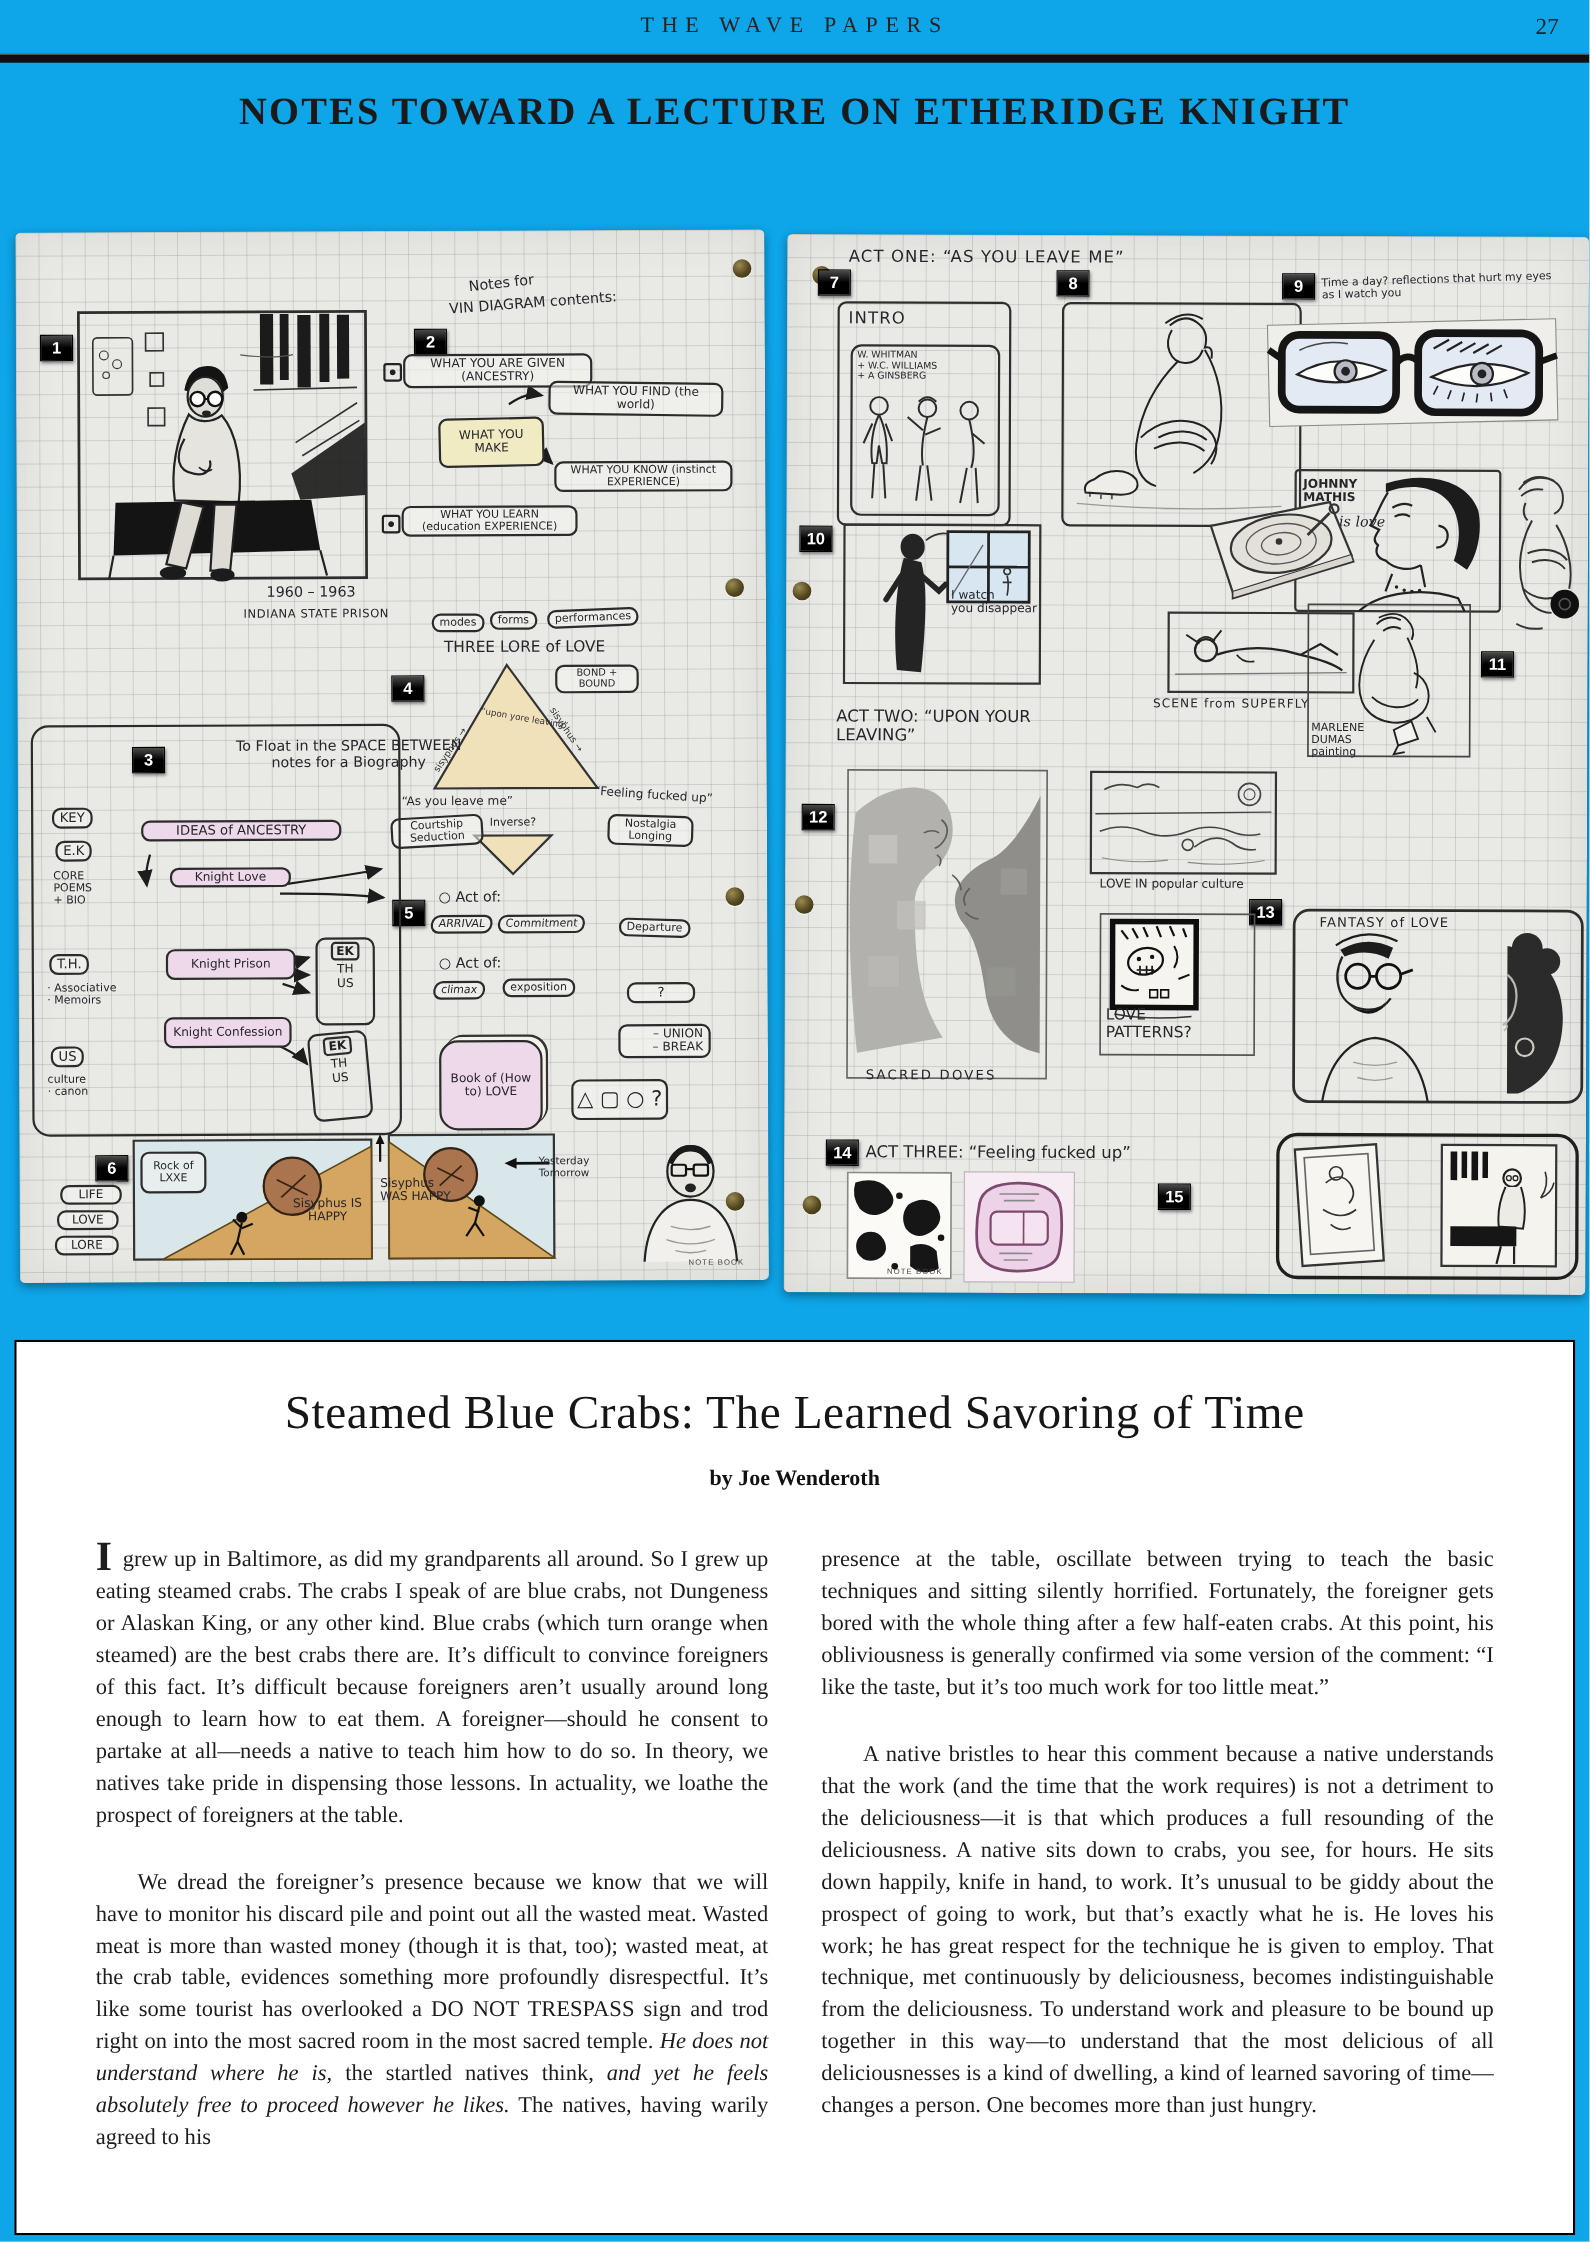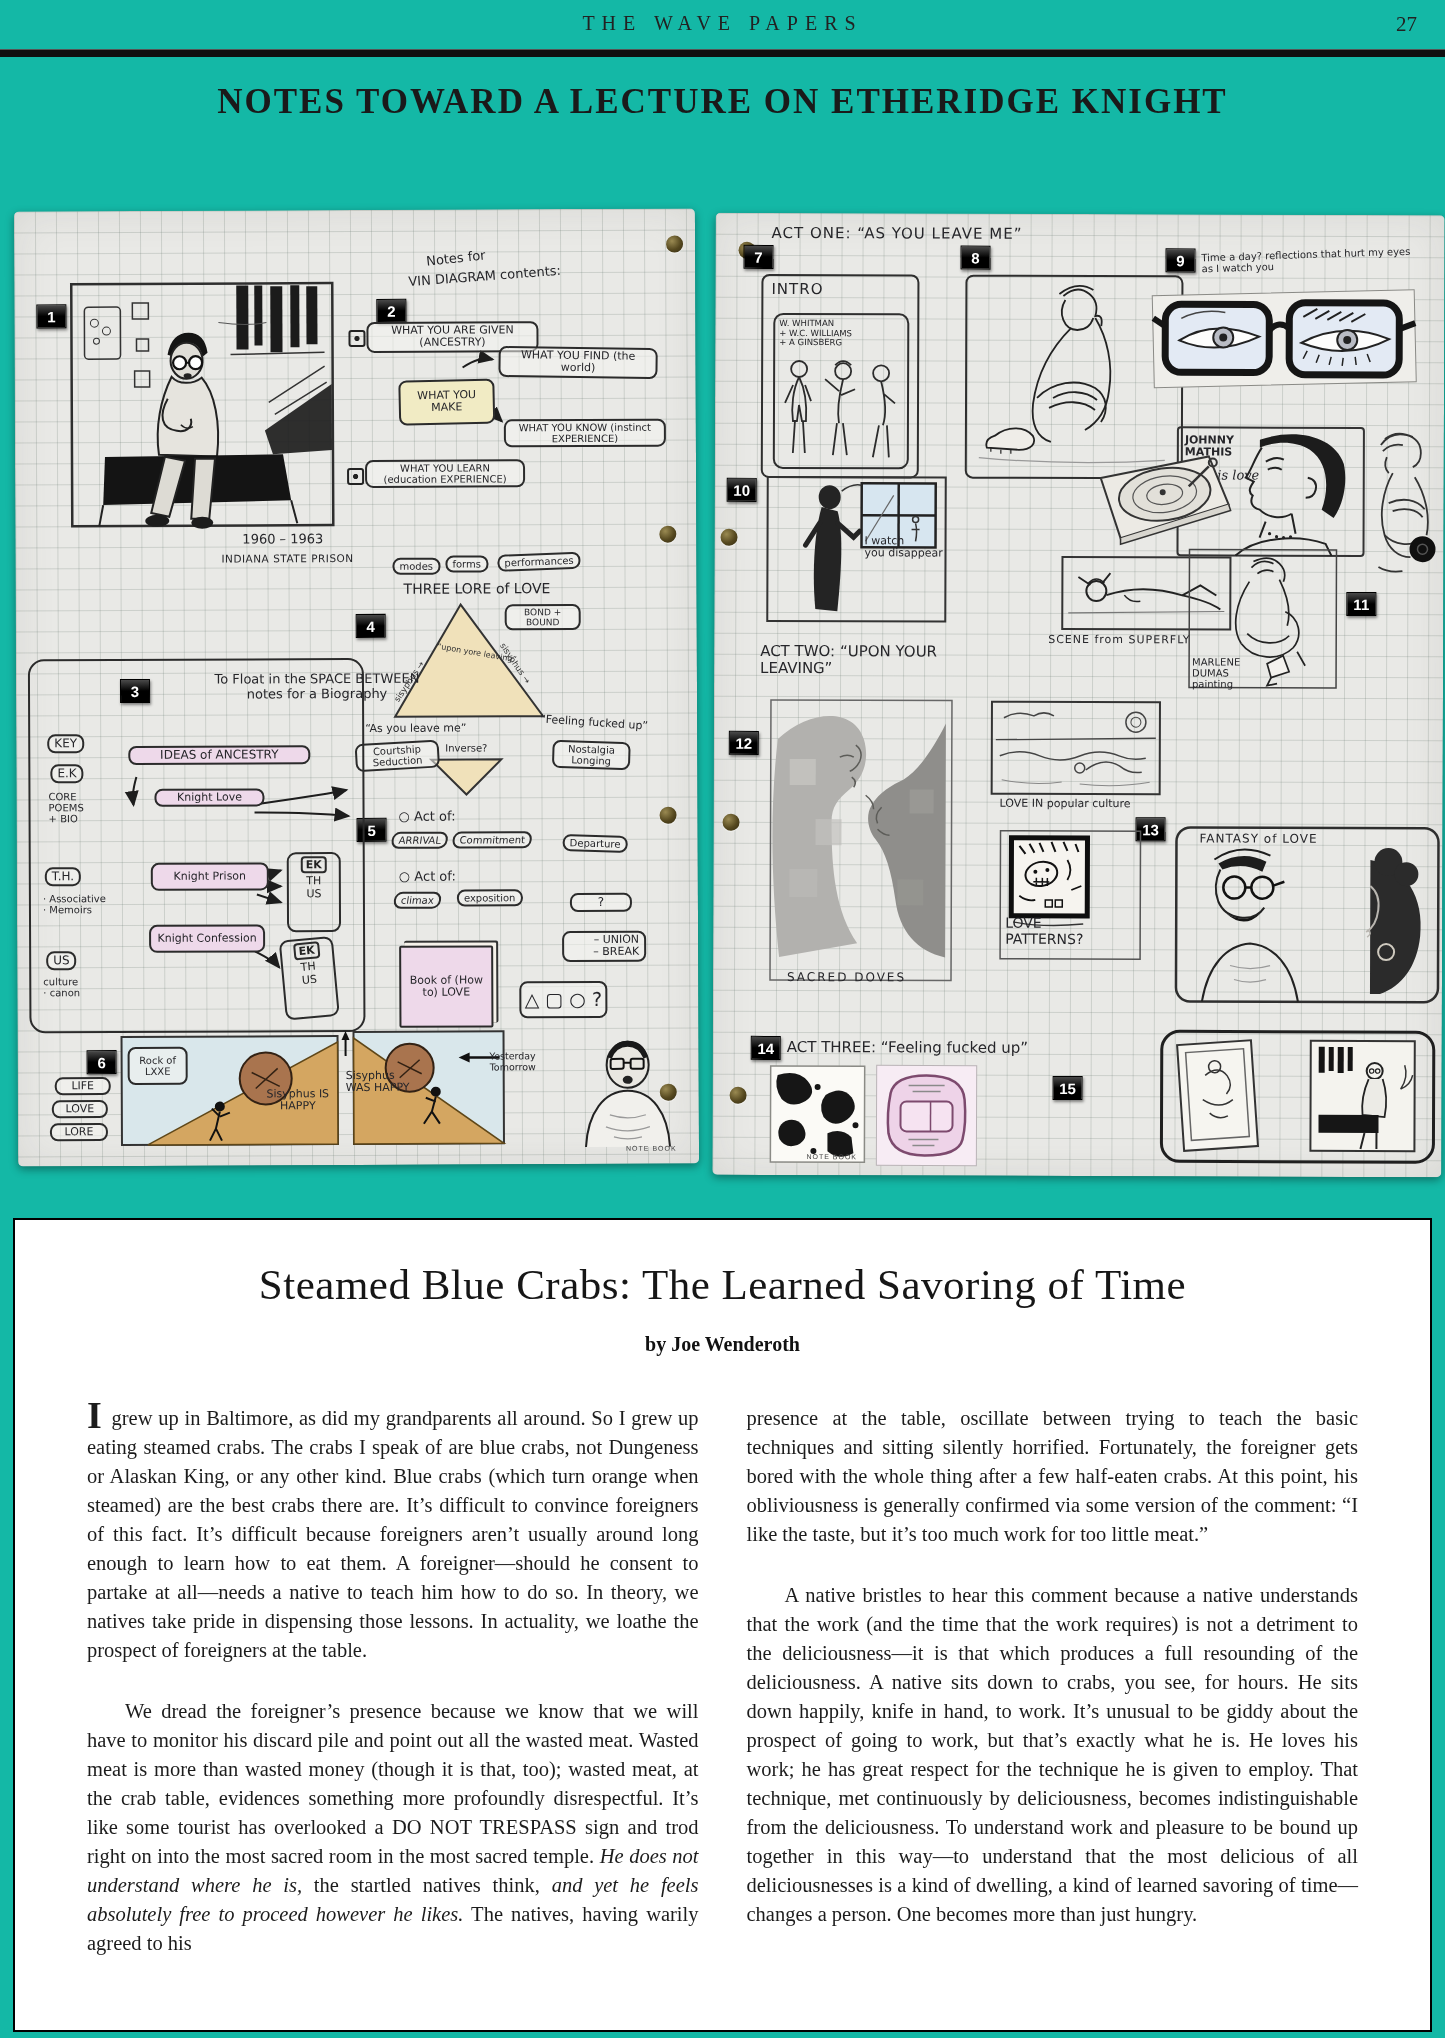--- a/index.html
+++ b/index.html
@@ -1,16 +1,16 @@
 <!DOCTYPE html>
 <html><head>
 <meta charset="utf-8">
 <style>
   html,body{margin:0;padding:0;background:#ffffff;}
-  .sheet{position:relative;width:1445px;height:2038px;background:#14b8a6;overflow:hidden;
+  .sheet{position:relative;width:1445px;height:2038px;background:#0ea5e9;overflow:hidden;
          font-family:"Liberation Serif",serif;color:#111;}
   
   .masthead{position:absolute;top:12px;left:0;right:0;text-align:center;
             font-size:20px;letter-spacing:7px;color:#222;}
   .pageno{position:absolute;top:12px;right:28px;font-size:21px;color:#222;}
   .rule{position:absolute;top:49px;left:0;right:0;height:7px;background:#101010;border-top:1px solid #555;}
   .lec-title{position:absolute;top:82px;left:0;right:0;text-align:center;font-weight:bold;
              font-size:35px;letter-spacing:2px;color:#1a1a1a;}
   .lec-byline{position:absolute;top:144px;left:0;right:0;text-align:center;font-weight:bold;font-size:19px;}
 
@@ -31,21 +31,21 @@
   .bx{border:2px solid #2b2b2b;border-radius:8px;padding:1px 5px;background:rgba(244,244,240,.55);text-align:center;}
   .pink{background:#eed9ea;}
   .yellow{background:#f1ebc4;}
   .bigbox{position:absolute;border:2px solid #2b2b2b;border-radius:16px;}
   .panel{position:absolute;border:2px solid #2e2e2e;border-radius:8px;}
   .stack{position:absolute;border:2px solid #2b2b2b;border-radius:9px;text-align:center;
          font-family:"DejaVu Sans",sans-serif;font-size:11px;color:#222;padding-top:2px;}
   .stack b{display:inline-block;border:2px solid #2b2b2b;border-radius:4px;padding:0 3px;margin-bottom:1px;font-weight:bold;}
   .sqbullet{position:absolute;width:13px;height:13px;border:2px solid #222;border-radius:3px;
             background:radial-gradient(circle,#222 2.2px,transparent 3px);}
-  .book{position:absolute;background:#eed9ea;border:2px solid #2b2b2b;border-radius:2px;
+  .book{position:absolute;background:#eed9ea;border:2px solid #2b2b2b;border-radius:17px;
         box-shadow:4px -4px 0 -1px #f6f2ea,5px -5px 0 0 #333;display:flex;align-items:center;justify-content:center;
         font-family:"DejaVu Sans",sans-serif;}
   .svgtxt{font-family:"DejaVu Sans",sans-serif;fill:#333;}
   .nbbrand{position:absolute;font-family:"Liberation Sans",sans-serif;font-size:7px;letter-spacing:1px;color:#444;}
   svg{position:absolute;overflow:visible;}
 
   
   .article-box{position:absolute;left:13px;top:1218px;width:1419px;height:814px;border:2px solid #000;
                background:#fff;box-sizing:border-box;}
   .art-title{margin:40px 0 0;text-align:center;font-size:43px;font-weight:normal;letter-spacing:.5px;color:#161616;}

